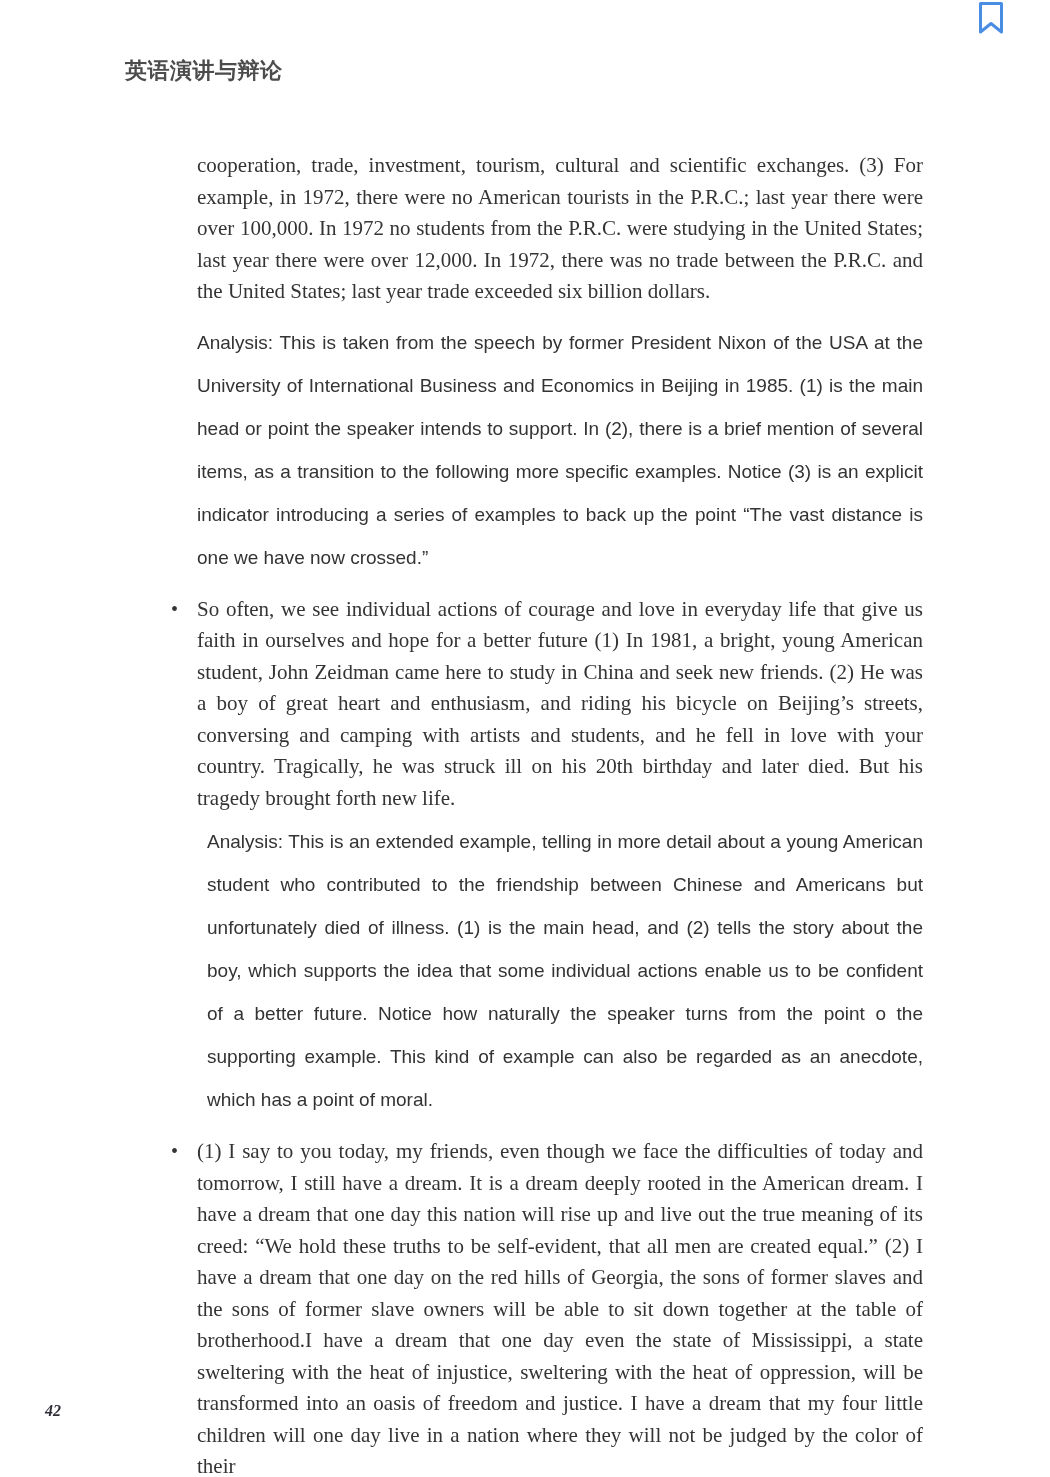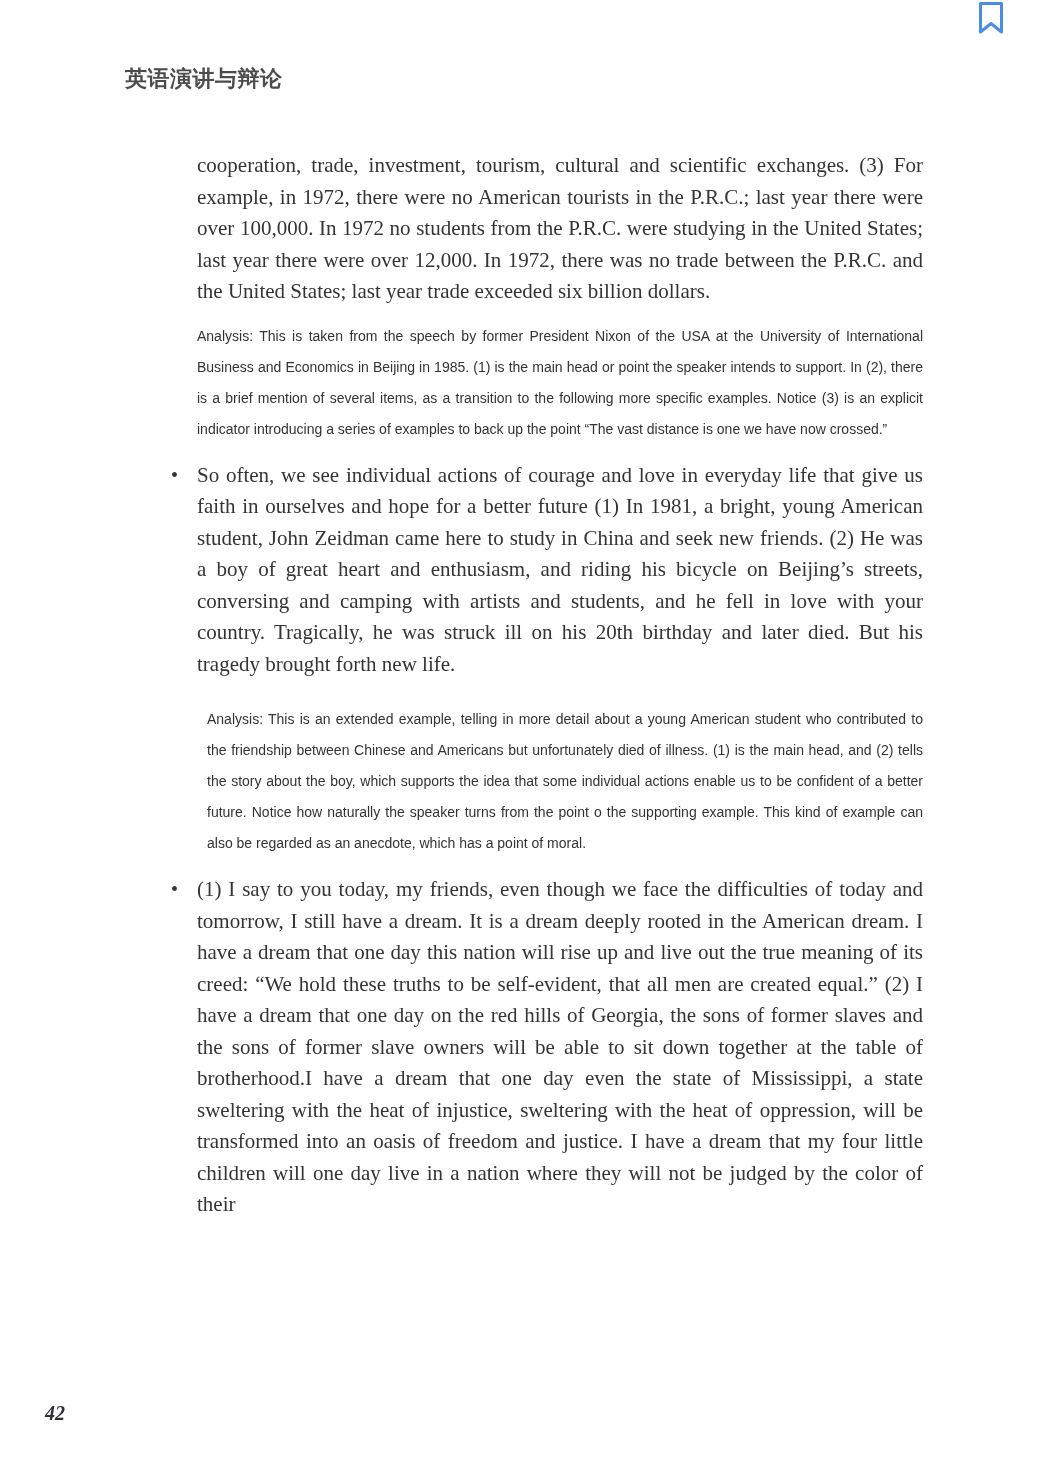--- a/index.html
+++ b/index.html
@@ -10,21 +10,21 @@
   .page {
     position: relative;
     width: 1050px;
     height: 1477px;
     background: #ffffff;
     overflow: hidden;
   }
   .running-head {
     position: absolute;
     left: 125px;
-    top: 64px;
+    top: 56px;
     font-family: "Liberation Sans", sans-serif;
     font-weight: bold;
     font-size: 22px;
     letter-spacing: 0.5px;
     color: #4c4c4c;
   }
   .bookmark {
     position: absolute;
     left: 976px;
     top: 1px;
@@ -41,35 +41,35 @@
   .serif {
     font-family: Liberation Serif, serif;
     font-size: 21px;
     line-height: 31.5px;
     text-align: justify;
     margin: 0;
     color: #343434;
   }
   .sans {
     font-family: "Liberation Sans", sans-serif;
-    font-size: 14px;
-    line-height: 31px;
+    font-size: 19px;
+    line-height: 43px;
     text-align: justify;
     margin: 0;
     color: #333333;
   }
   .attribution {
     text-align: right;
     margin-top: 11px;
   }
   .analysis-first {
     margin-top: 13px;
   }
   .analysis-indented {
-    margin-top: 24px;
+    margin-top: 6px;
     margin-left: 10px;
   }
   .bullet-item {
     position: relative;
     margin-top: 15px;
   }
   .bullet-marker {
     position: absolute;
     left: -26px;
     top: 0;
@@ -78,21 +78,21 @@
     line-height: 31.5px;
     color: #343434;
   }
   .page-number {
     position: absolute;
     left: 45px;
     top: 1402px;
     font-family: "Liberation Serif", serif;
     font-style: italic;
     font-weight: bold;
-    font-size: 20px;
+    font-size: 16px;
     color: #2f2f38;
   }
 </style>
 </head>
 <body>
 
 <div class="page">
 
   <div class="running-head">英语演讲与辩论</div>
 

